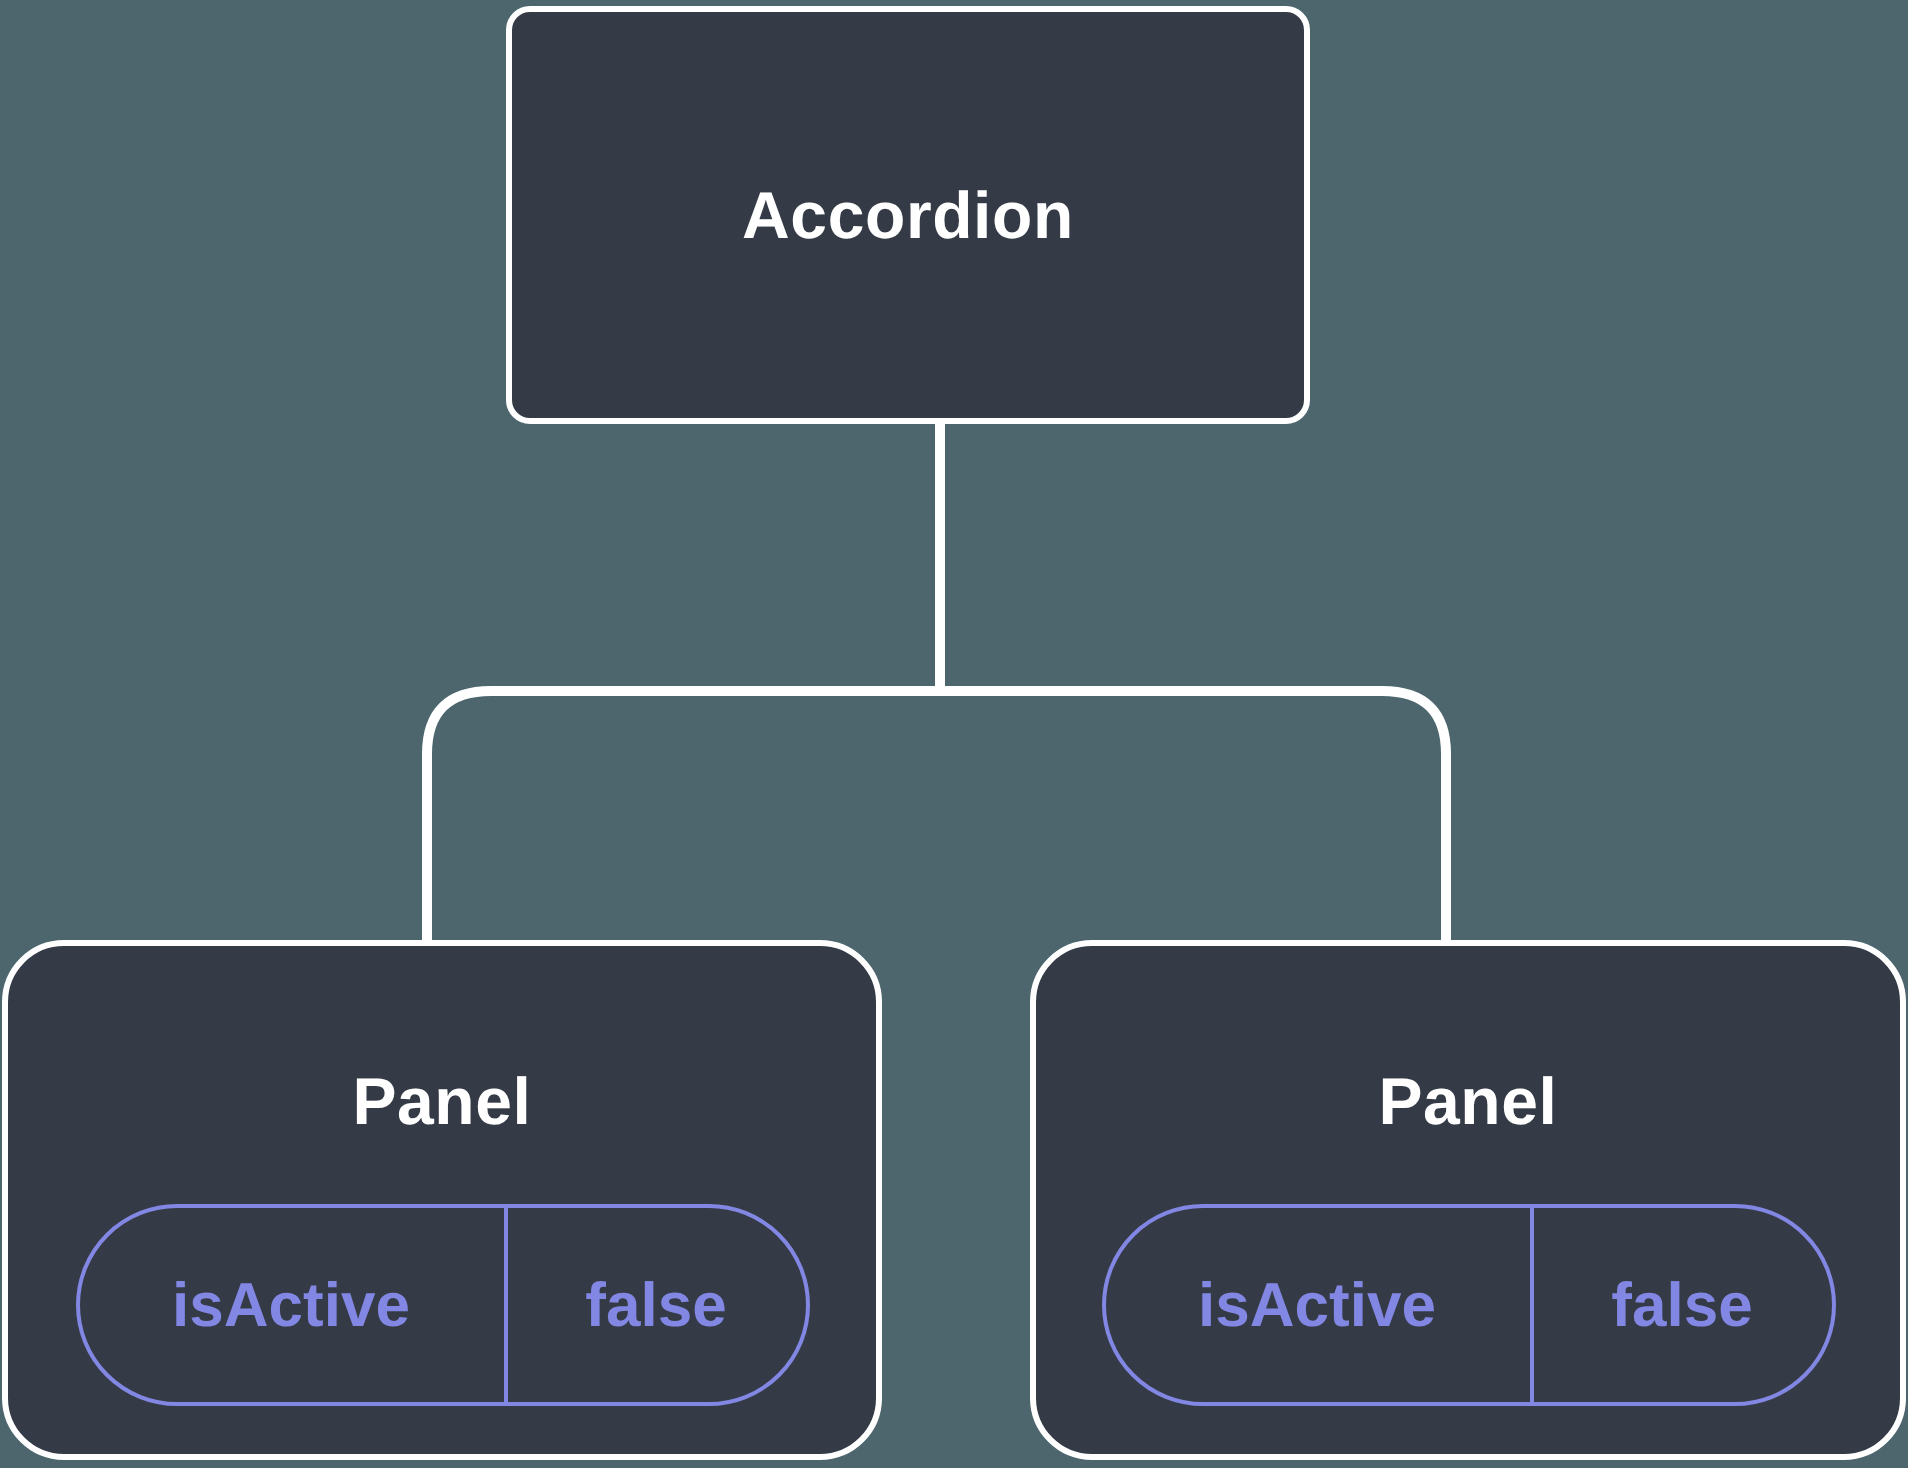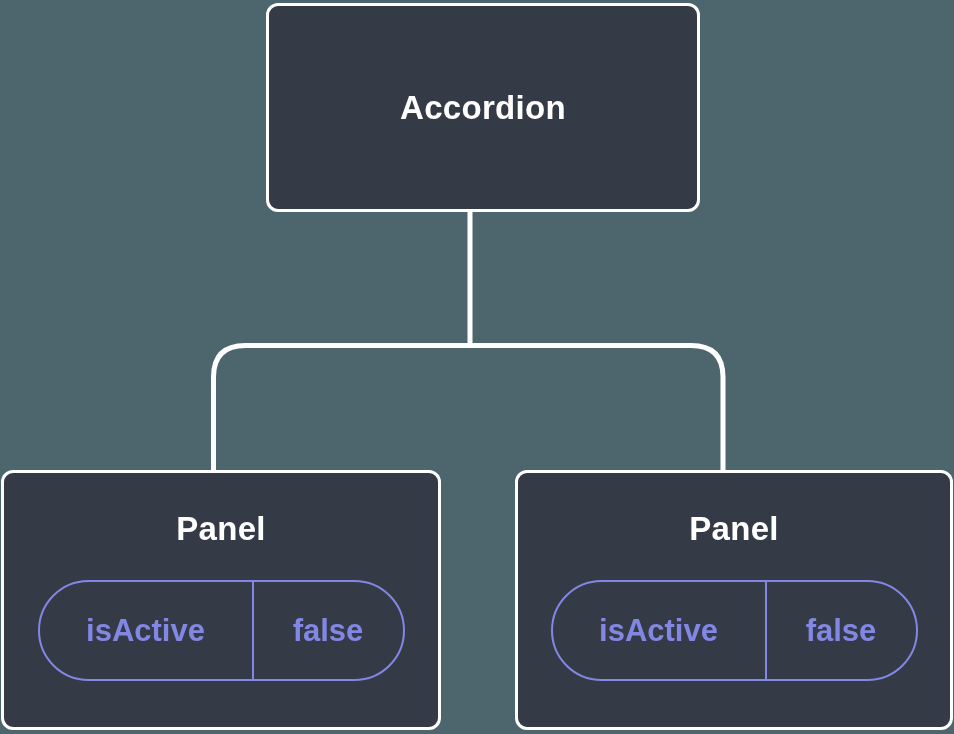--- a/index.html
+++ b/index.html
@@ -36,39 +36,40 @@
     stroke-width: 5;
   }
   .node {
     position: absolute;
     background: var(--node-fill);
     border: 3.5px solid var(--node-border);
     border-radius: 12px;
     z-index: 1;
   }
   .node-root {
-    left: 266px;
+    left: 253px;
     top: 3px;
-    width: 434px;
+    width: 402px;
     height: 209px;
     display: flex;
     align-items: center;
     justify-content: center;
   }
   .node-title {
     color: var(--title-color);
     font-size: 33px;
     font-weight: 600;
     letter-spacing: 0.3px;
     text-align: center;
   }
   .node-panel {
     top: 470px;
     height: 260px;
-    padding-top: 36px;
+    padding-top: 58px;
+    border-radius: 31px;
   }
   .node-panel-left  { left: 1px;   width: 440px; }
   .node-panel-right { left: 515px; width: 438px; }
   .panel-title {
     display: block;
     line-height: 40px;
     height: 40px;
   }
   .state-pill {
     margin: 31px auto 0 auto;

